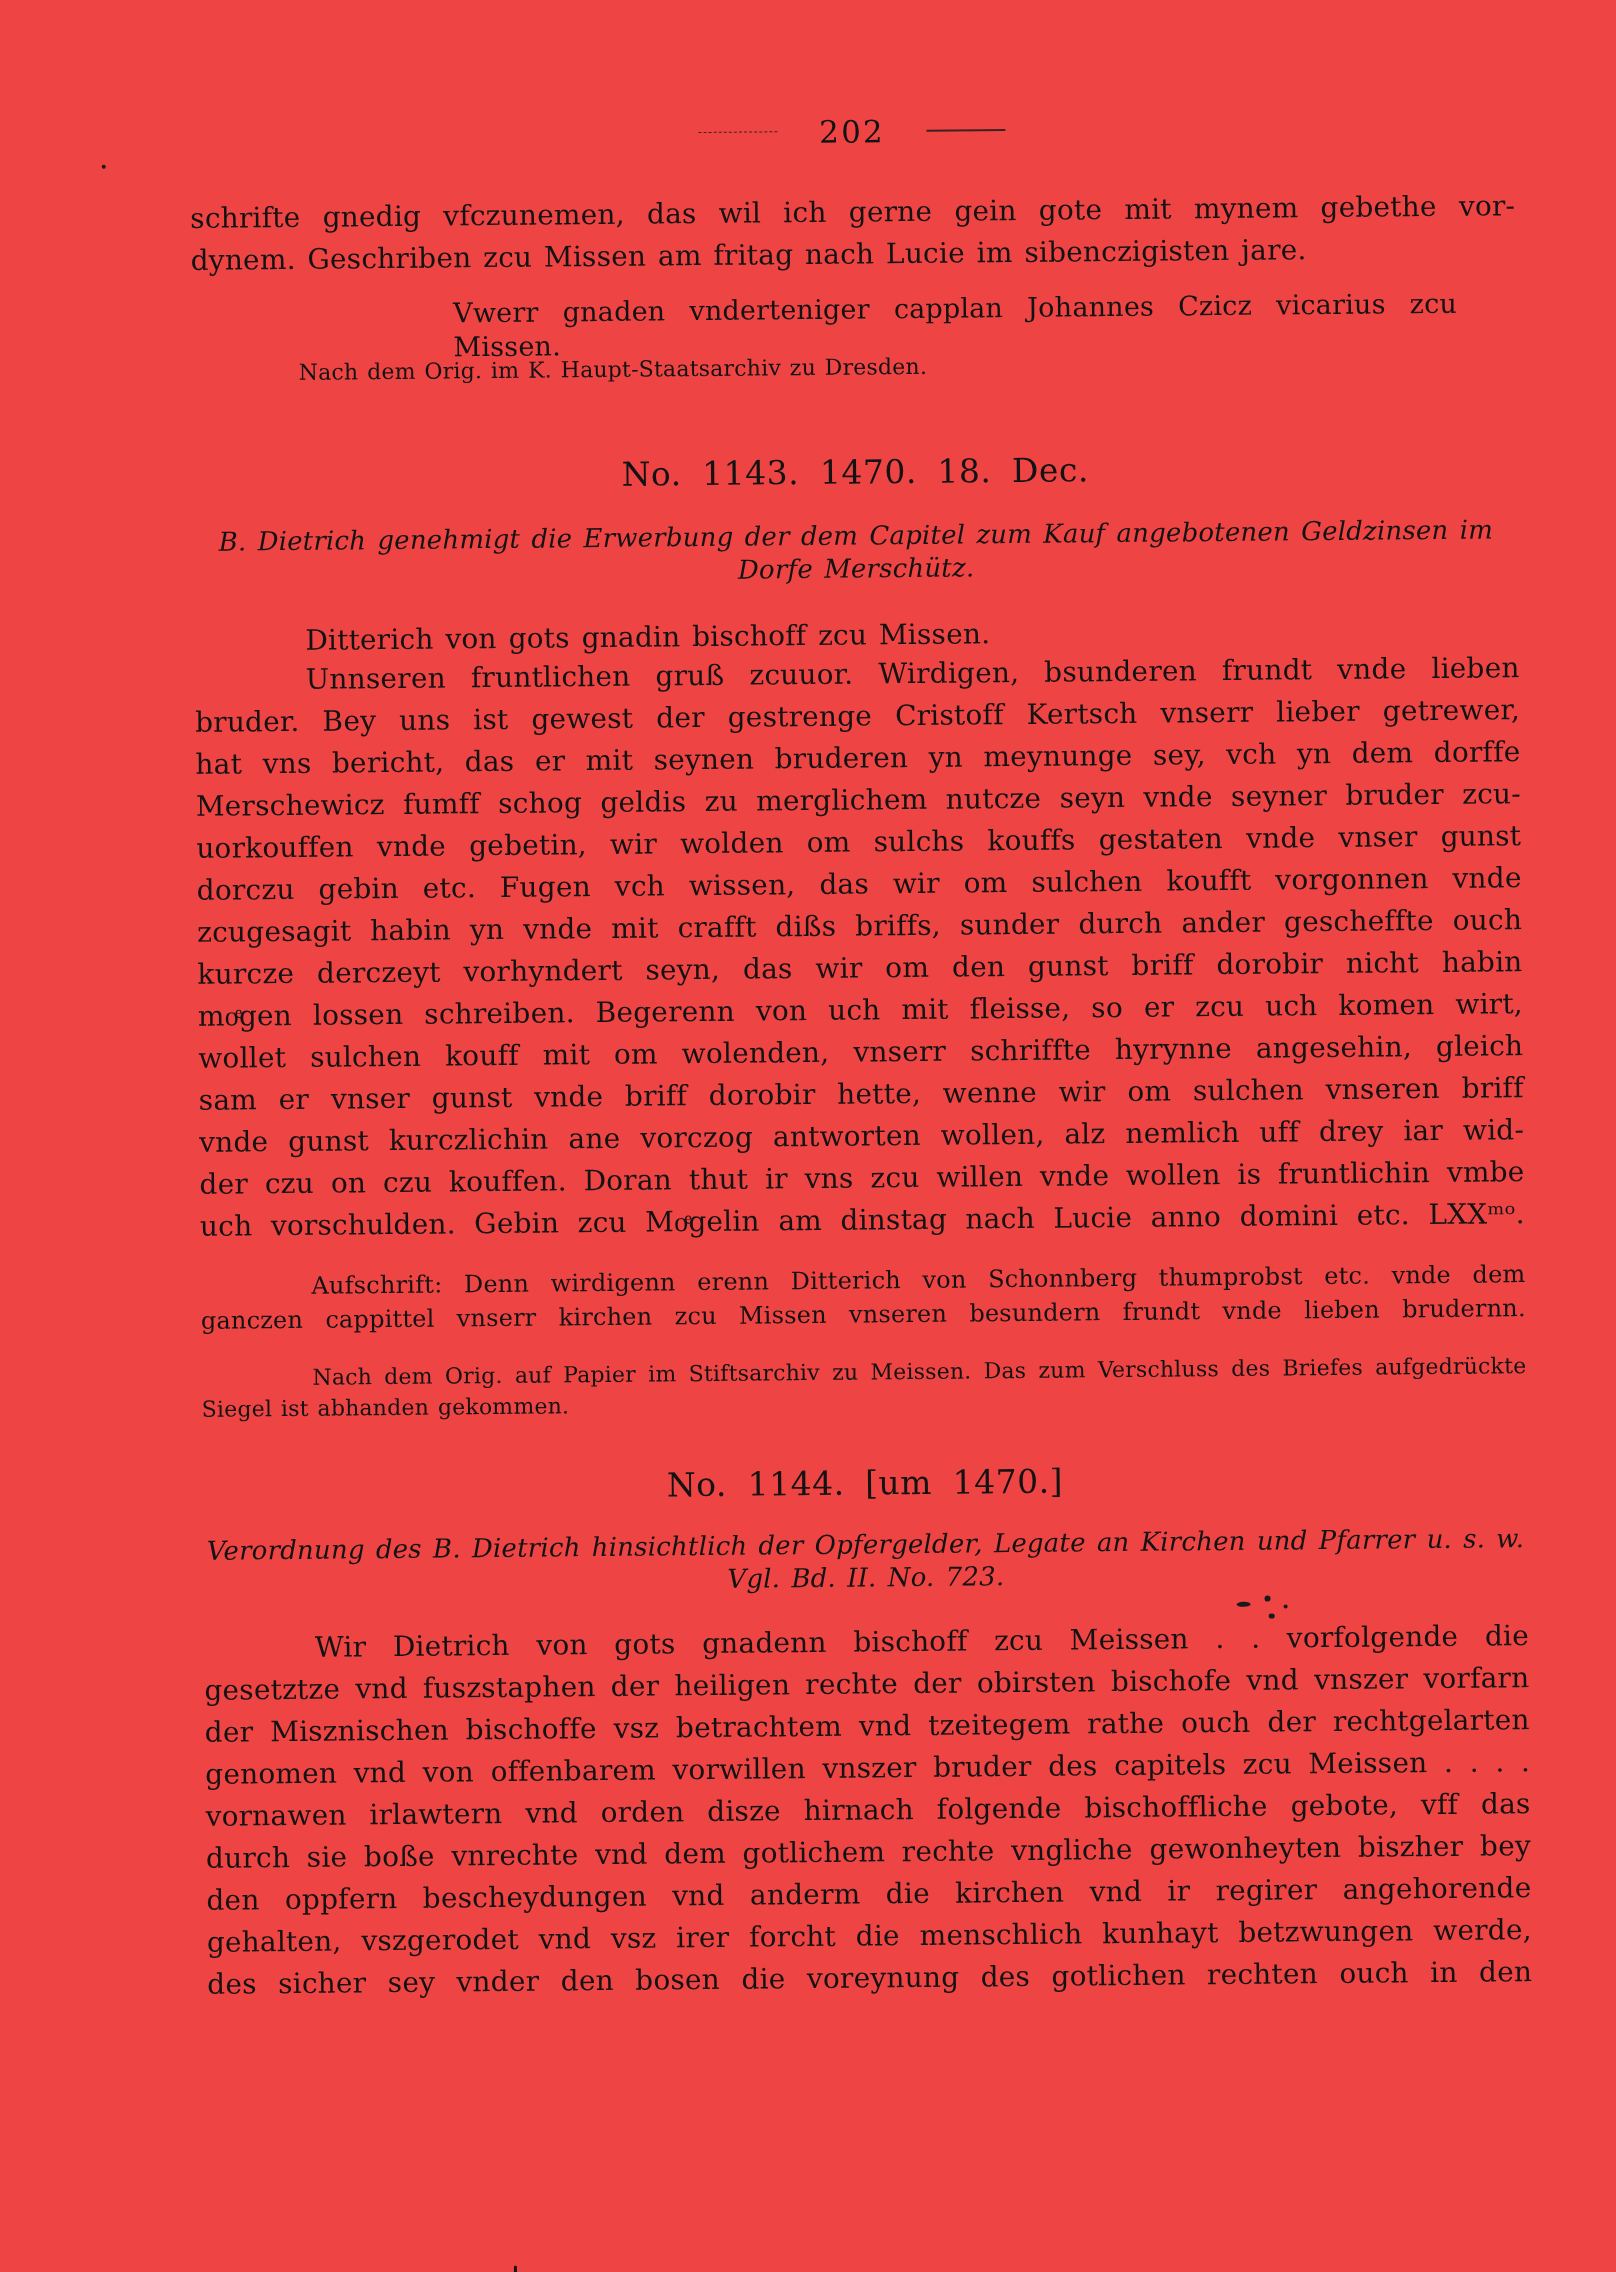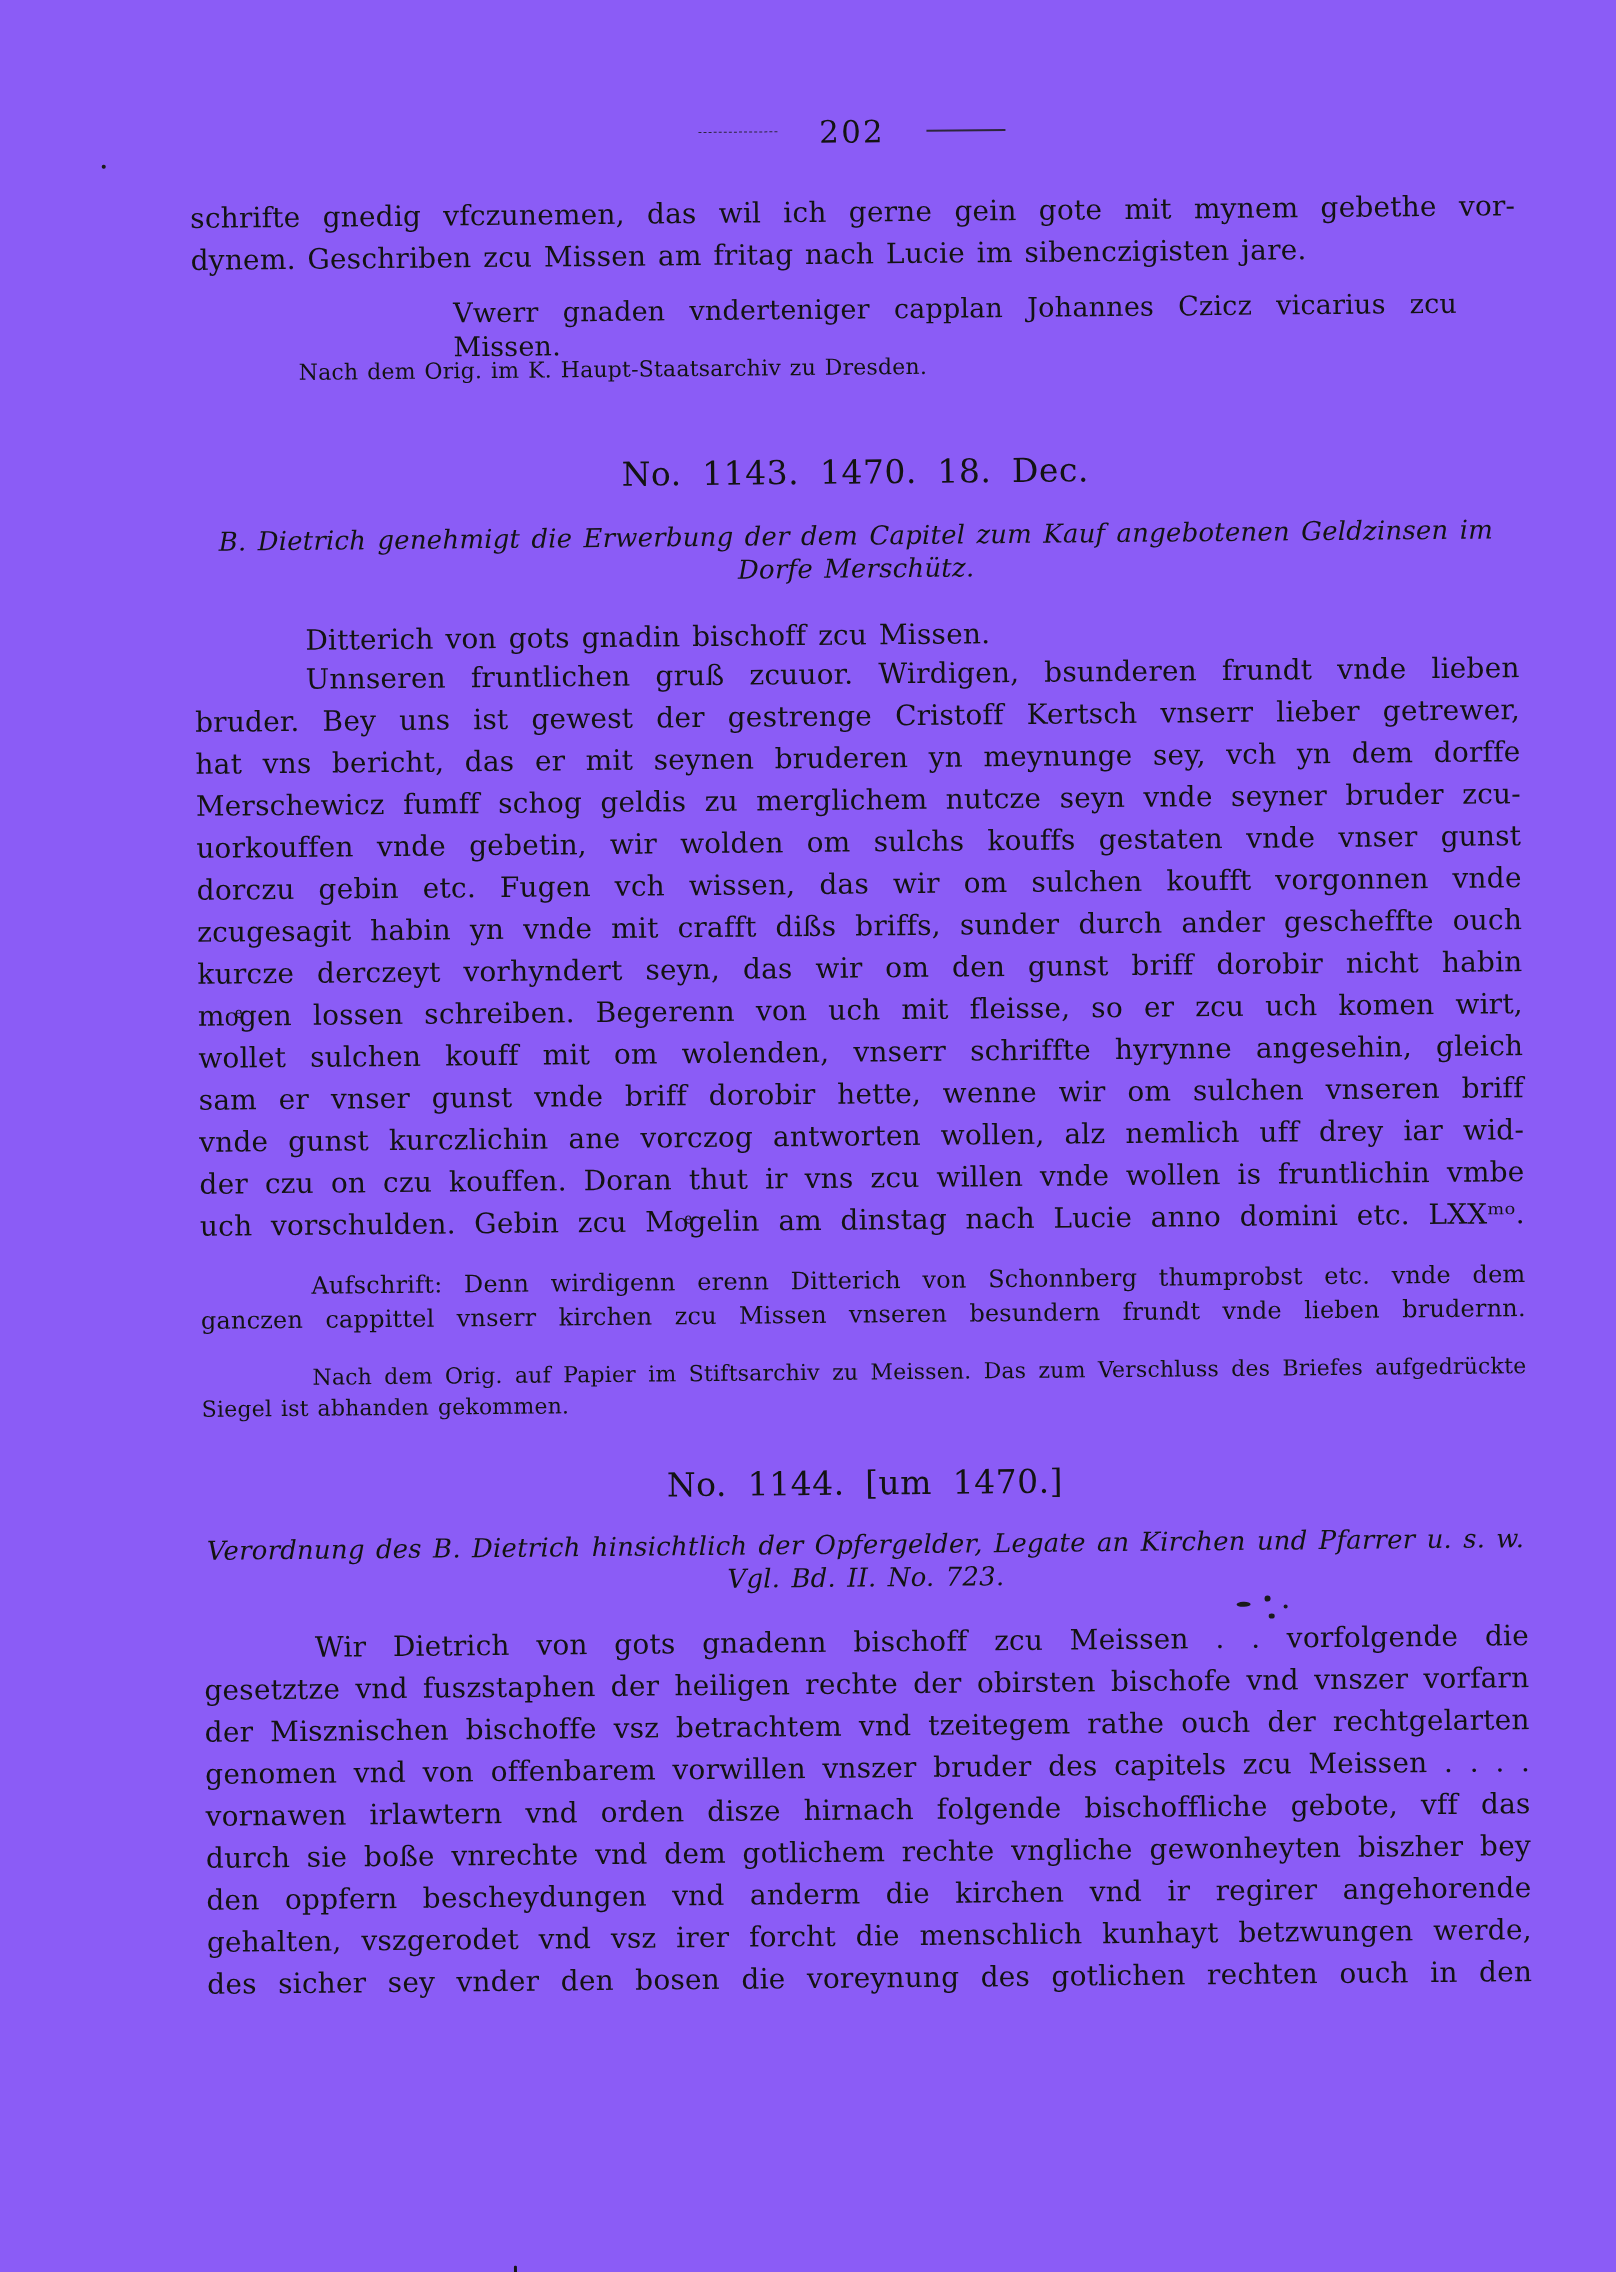--- a/index.html
+++ b/index.html
@@ -1,19 +1,19 @@
 <!DOCTYPE html>
 <html style="font-size:8.6px"><head>
 <meta charset="utf-8">
 <style>
   html,body { margin:0; padding:0; background:#e8e8e8; }
   .page {
     position:relative;
     width:1616px; height:2273px;
-    background:#8b5cf6;
+    background:#ef4444;
     color:#131313;
     font-family:"DejaVu Serif","Liberation Serif",serif;
     overflow:hidden;
   }
   .tilt { position:absolute; inset:0; transform:rotate(-0.55deg); transform-origin:50% 45%; }
 
   .block { position:absolute; left:198px; width:1325px; }
 
   
   .pagenum-row {

